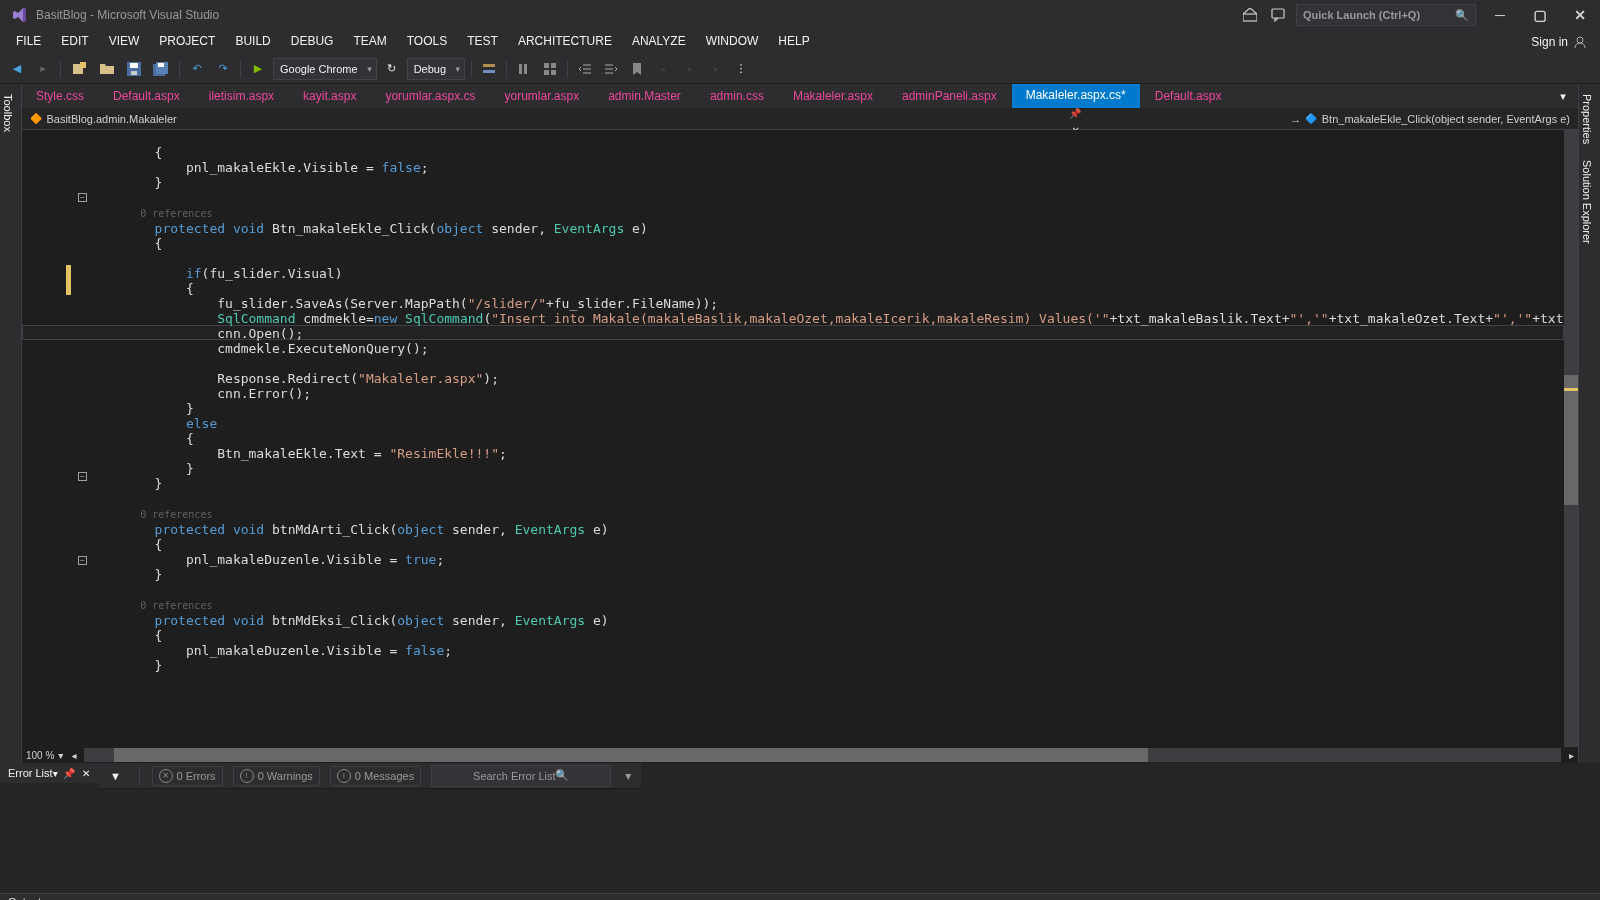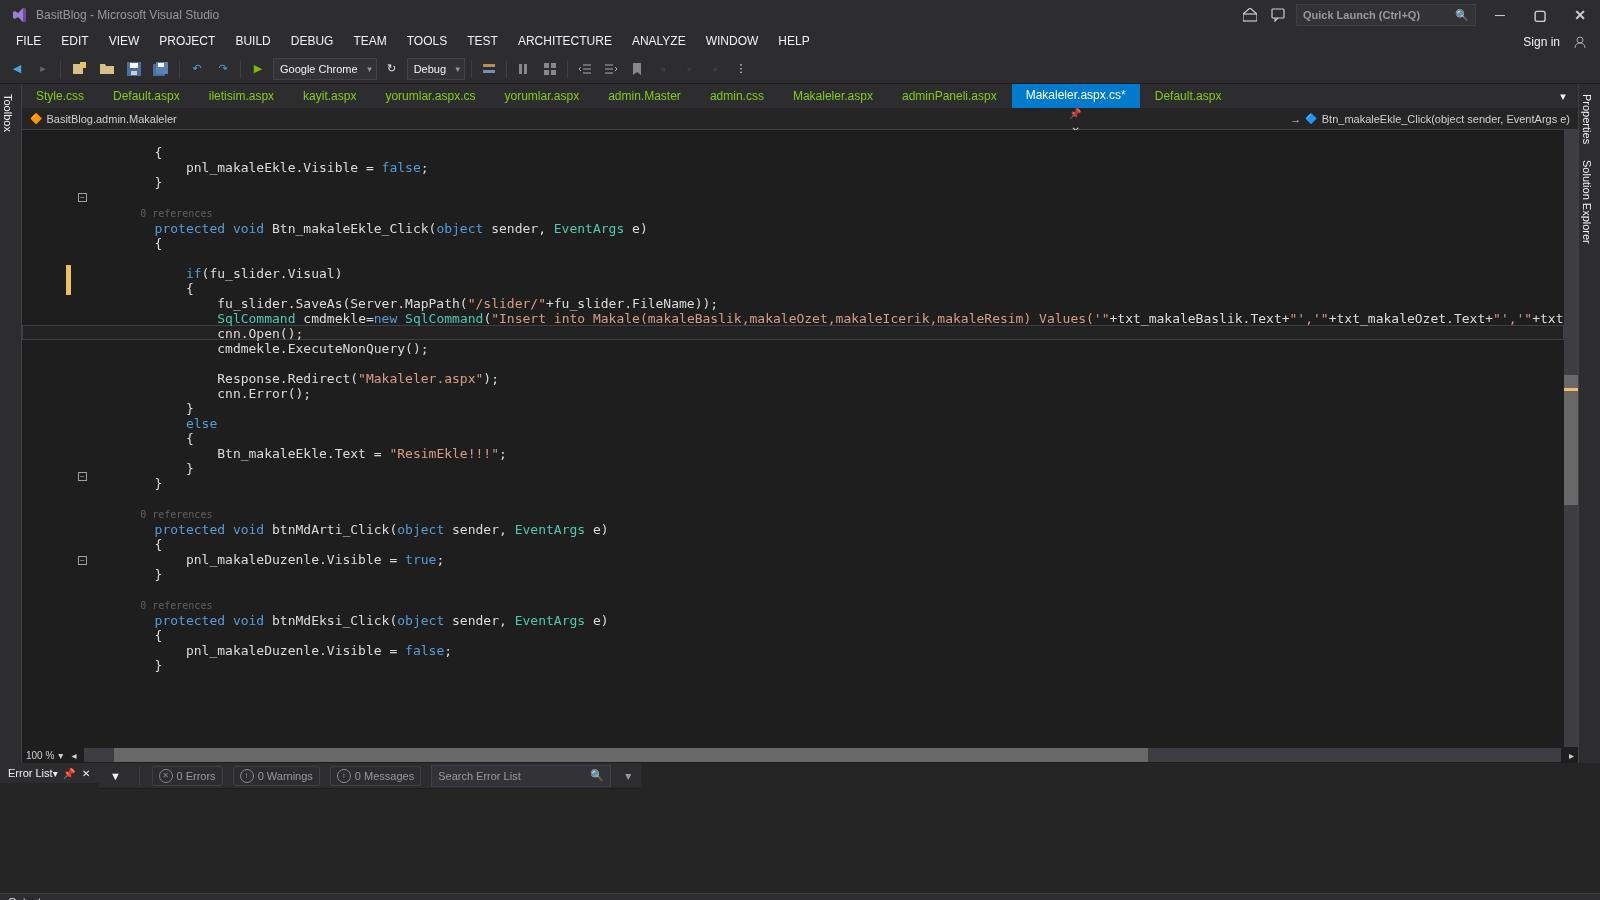--- a/index.html
+++ b/index.html
@@ -68,21 +68,21 @@
   padding: 4px 10px;
   font-size: 12px;
   color: #f1f1f1;
   cursor: pointer;
 }
 .signin {
   margin-left: auto;
   padding: 4px 12px;
   font-size: 12px;
   color: #f1f1f1;
-  display: flex; align-items: center; gap: 12px;
+  display: flex; align-items: center; gap: 4px;
 }
 .toolbar {
   height: 30px;
   background: #2d2d30;
   border-bottom: 1px solid #1c1c1c;
   display: flex;
   align-items: center;
   padding: 0 6px;
   gap: 4px;
 }
@@ -147,21 +147,21 @@
 .doc-tabs {
   height: 24px;
   background: #2d2d30;
   display: flex;
   align-items: stretch;
   position: relative;
 }
 .doc-tab {
   padding: 4px 14px;
   font-size: 12px;
-  color: #84cc16;
+  color: #ec4899;
   background: #2d2d30;
   cursor: pointer;
   display: flex;
   align-items: center;
   gap: 6px;
   border-right: 1px solid #2d2d30;
 }
 .doc-tab.active {
   background: #007acc;
   color: #fff;
@@ -335,21 +335,21 @@
 }
 .search-err {
   margin-left: auto;
   width: 180px;
   height: 22px;
   background: #333337;
   border: 1px solid #3f3f46;
   color: #999;
   font-size: 11px;
   padding: 0 6px;
-  display: flex; align-items: center; justify-content: space-between;
+  display: flex; align-items: center; justify-content: center;
 }
 .err-columns {
   height: 22px;
   background: #252526;
   border-bottom: 1px solid #3f3f46;
   display: flex;
   font-size: 11px;
   color: #f1f1f1;
 }
 .err-columns > div {

